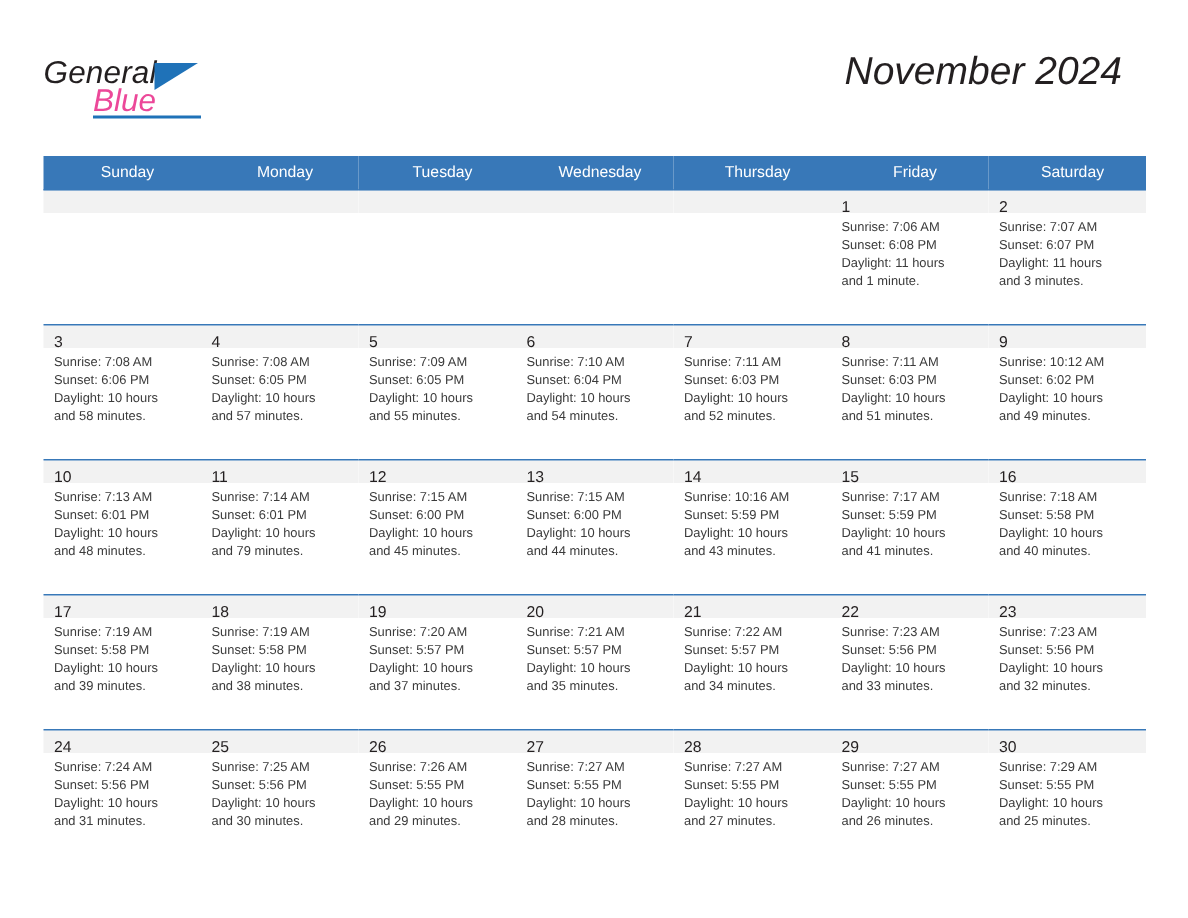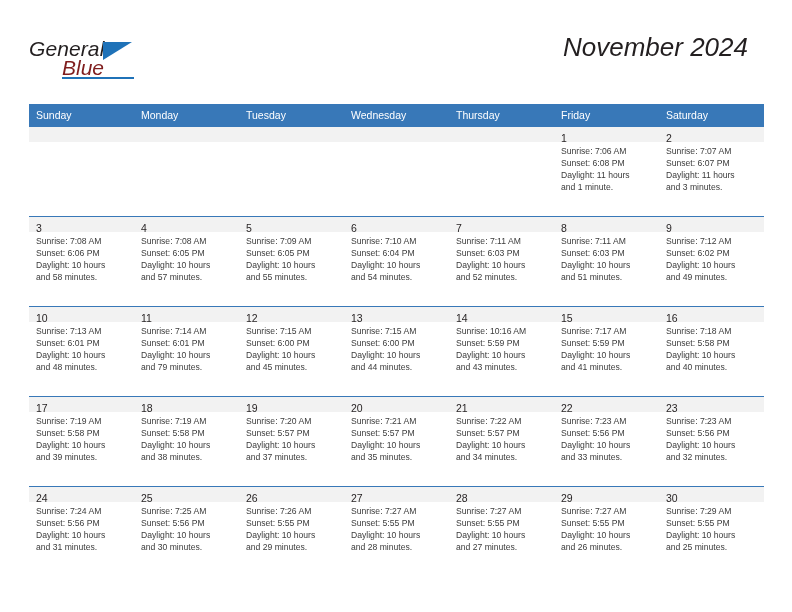--- a/index.html
+++ b/index.html
@@ -43,21 +43,21 @@
     font-size: 21px;
     letter-spacing: 0.1px;
     color: #231f20;
     font-family: "Liberation Sans", sans-serif;
   }
   .logo-blue {
     position: absolute;
     left: 33px;
     top: 19px;
     font-size: 21px;
-    color: #7f1d1d;
+    color: #ec4899;
     font-family: "Liberation Sans", sans-serif;
   }
   .logo-triangle {
     position: absolute;
     left: 74px;
     top: 5px;
     width: 0;
     height: 0;
     border-left: 29px solid #1f72b8;
     border-bottom: 18px solid transparent;
@@ -99,21 +99,21 @@
     top: 104px;
     width: 735px;
     border-collapse: collapse;
     table-layout: fixed;
   }
   .calendar th {
     background: #3878b8;
     color: #ffffff;
     font-size: 10.5px;
     font-weight: normal;
-    text-align: left;
+    text-align: center;
     padding: 5px 0 5px 7px;
     height: 11px;
     border: none;
   }
   .calendar td {
     vertical-align: top;
     padding: 0;
     border: none;
     border-top: 1px solid #3878b8;
     width: 105px;
@@ -267,21 +267,21 @@
             <div class="cell-body">
               <p>Sunrise: 7:11 AM</p>
               <p>Sunset: 6:03 PM</p>
               <p>Daylight: 10 hours</p>
               <p>and 51 minutes.</p>
             </div>
           </td>
           <td>
             <div class="daynum-band"><span class="daynum">9</span></div>
             <div class="cell-body">
-              <p>Sunrise: 7:12 AM</p>
+              <p>Sunrise: 10:12 AM</p>
               <p>Sunset: 6:02 PM</p>
               <p>Daylight: 10 hours</p>
               <p>and 49 minutes.</p>
             </div>
           </td>
         </tr>
         <tr class="week">
           <td>
             <div class="daynum-band"><span class="daynum">10</span></div>
             <div class="cell-body">

